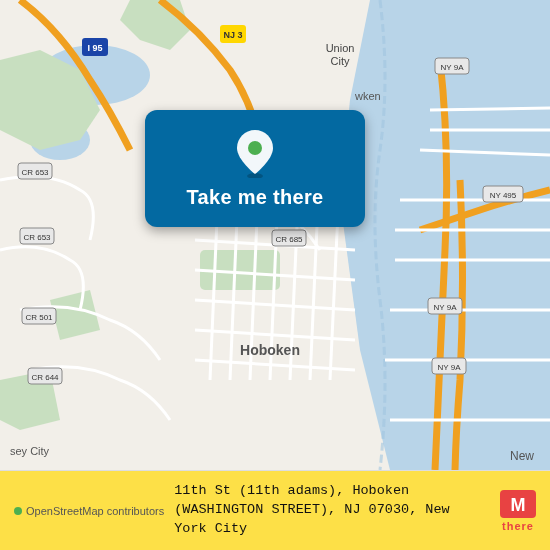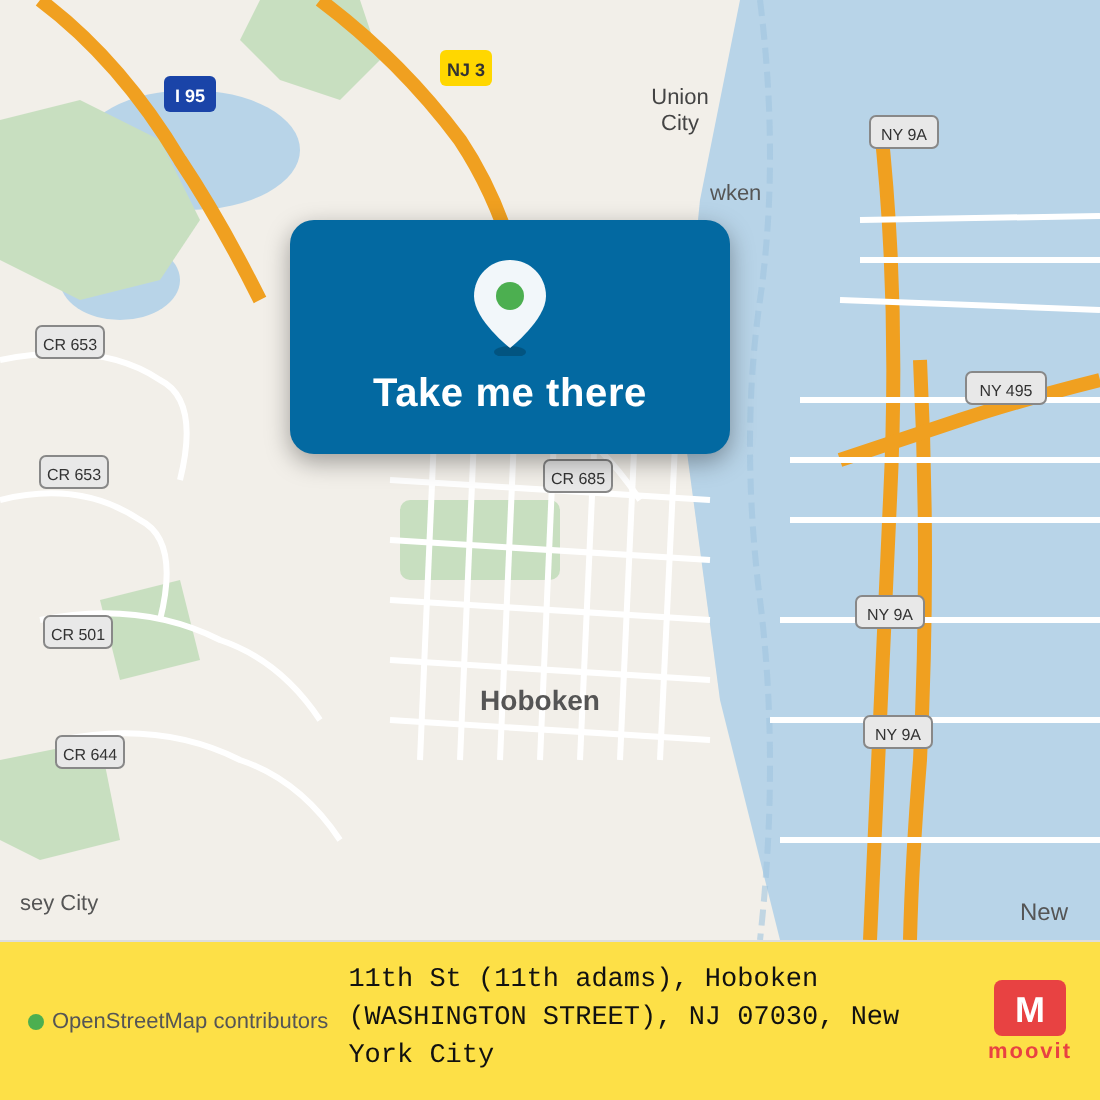--- a/index.html
+++ b/index.html
@@ -261,17 +261,17 @@
       <div class="open-street-dot"></div>
       <span>OpenStreetMap contributors</span>
     </div>
     <span class="address-text">11th St (11th adams), Hoboken (WASHINGTON STREET), NJ 07030, New York City</span>
     <div class="moovit-logo">
 
       <svg class="moovit-m" viewBox="0 0 36 28" xmlns="http://www.w3.org/2000/svg">
         <rect width="36" height="28" rx="4" fill="#e84242"></rect>
         <text x="18" y="21" text-anchor="middle" fill="white" font-size="18" font-weight="bold" font-family="Arial">M</text>
       </svg>
-      <span class="moovit-text">moovit</span>
+      <span class="moovit-text">there</span>
     </div>
   </div>
 
 </div>
 
 </body></html>

